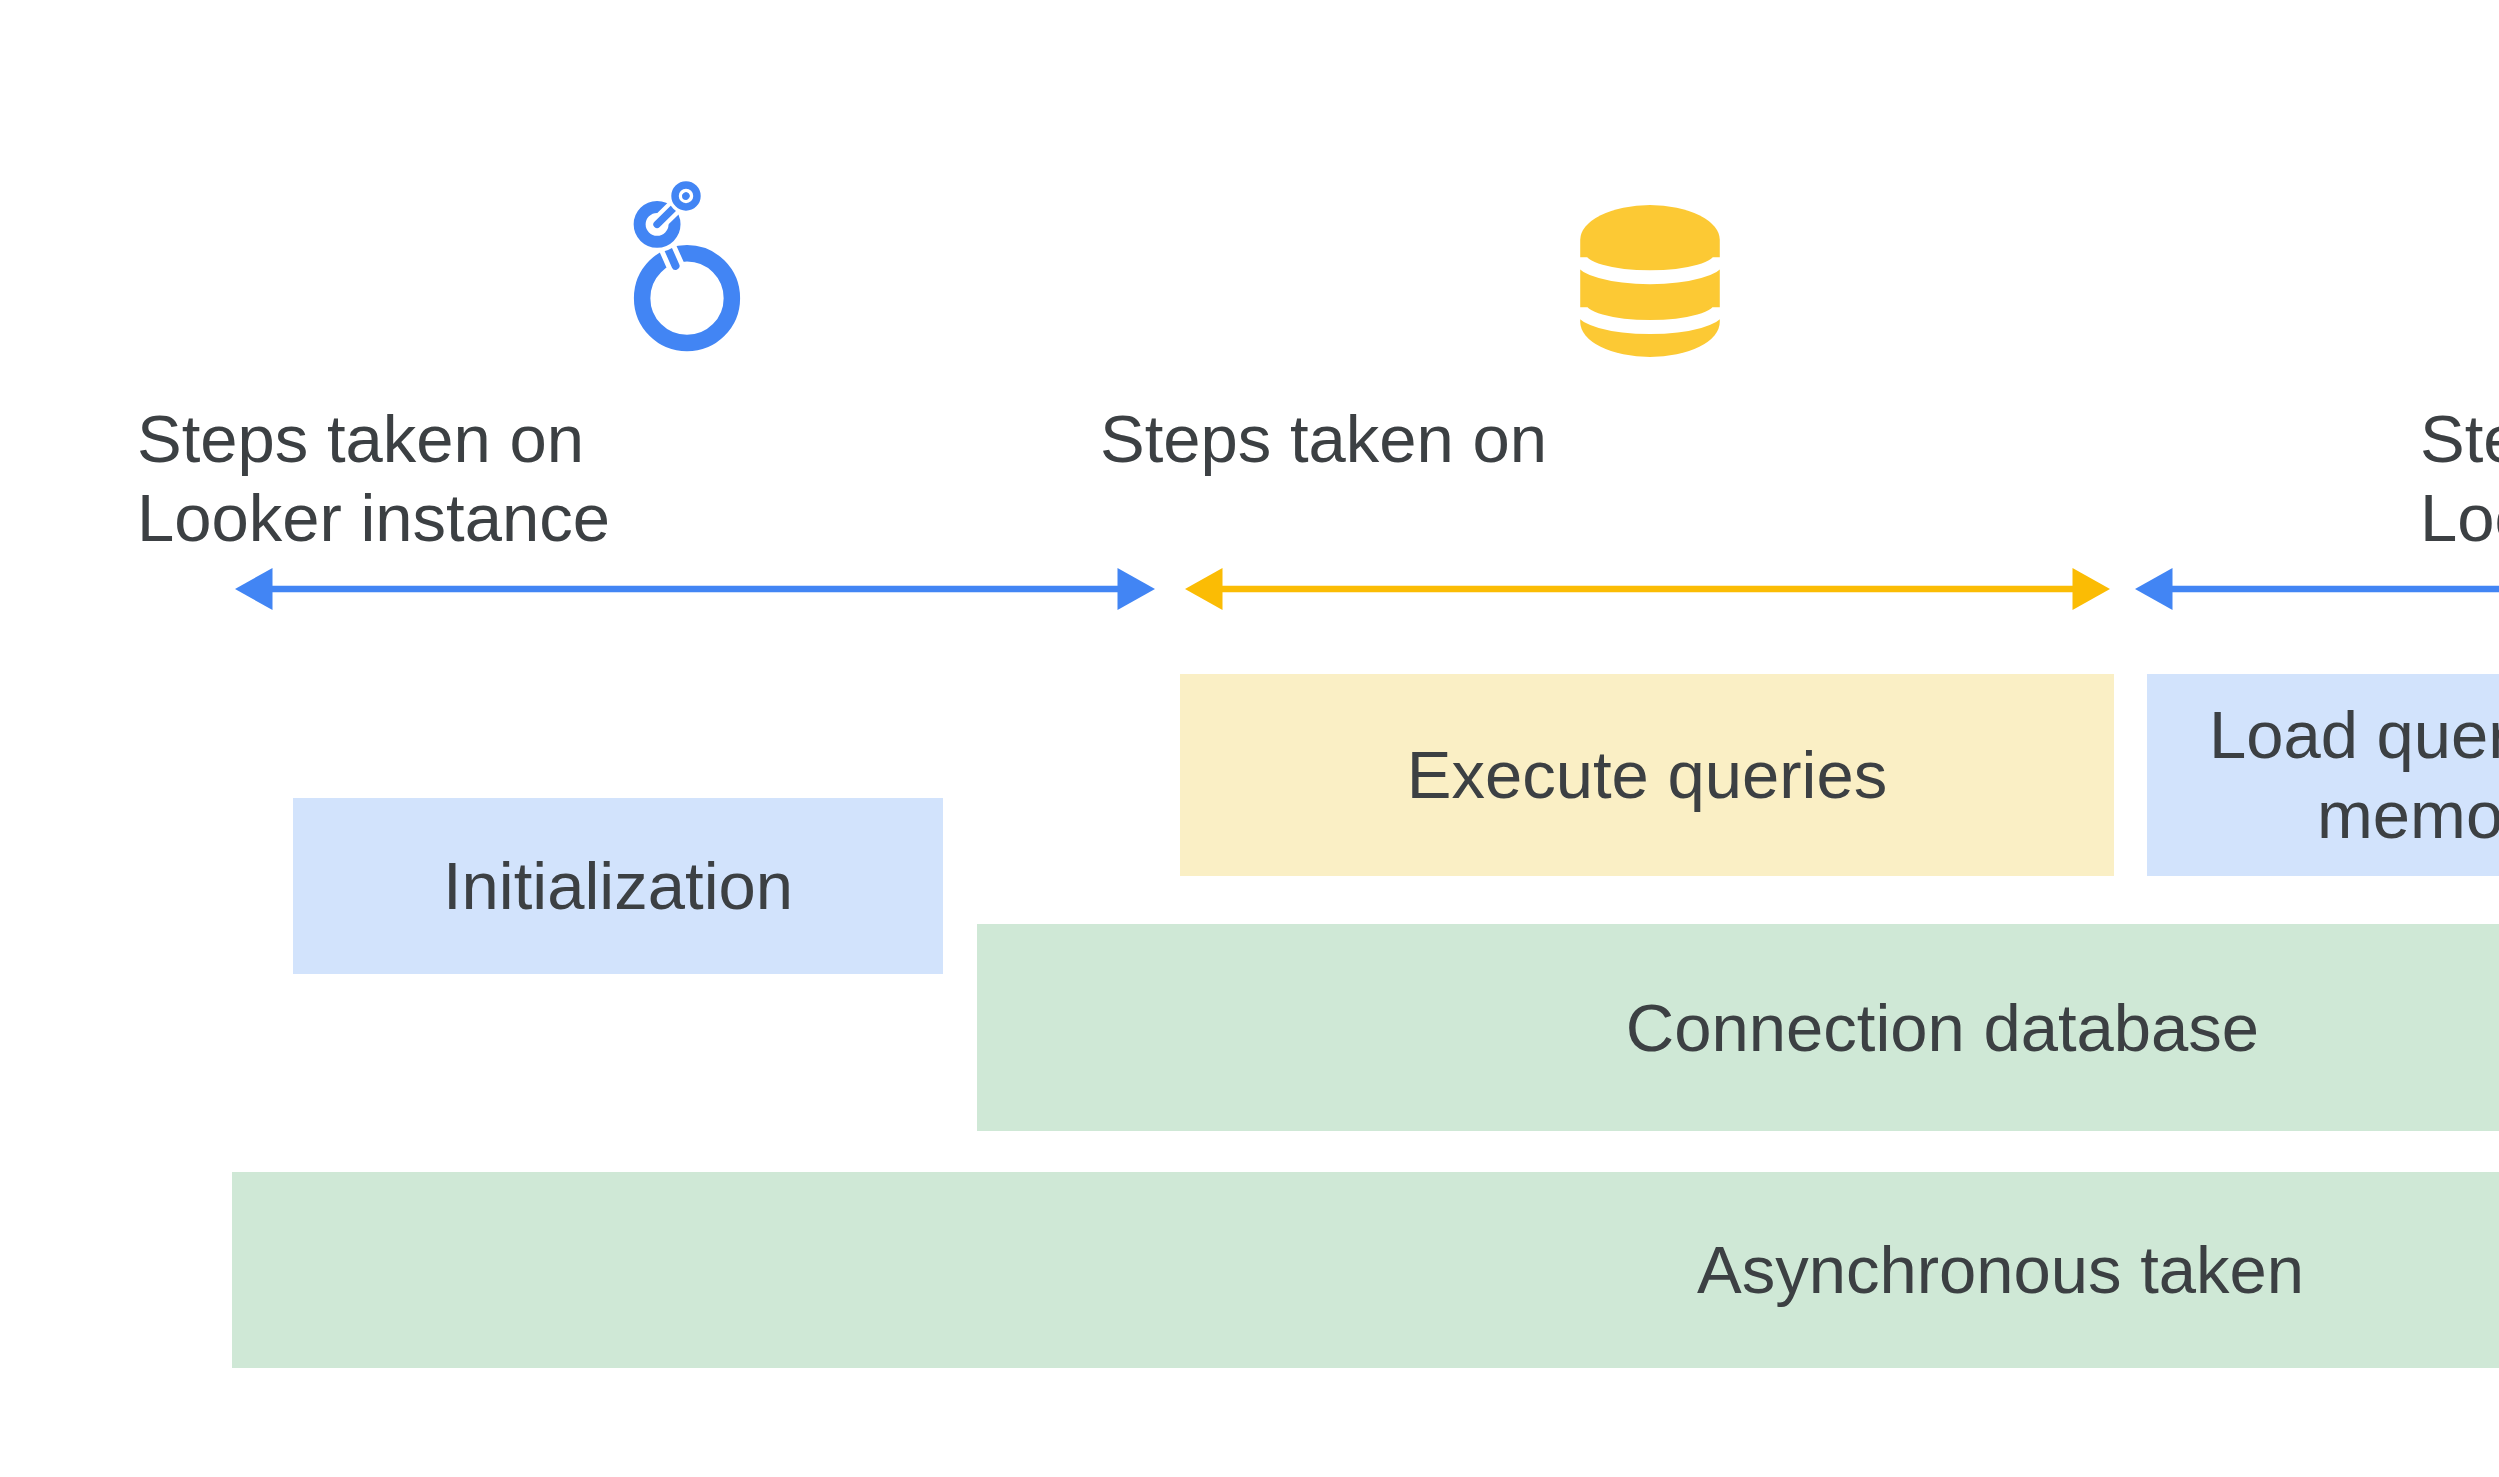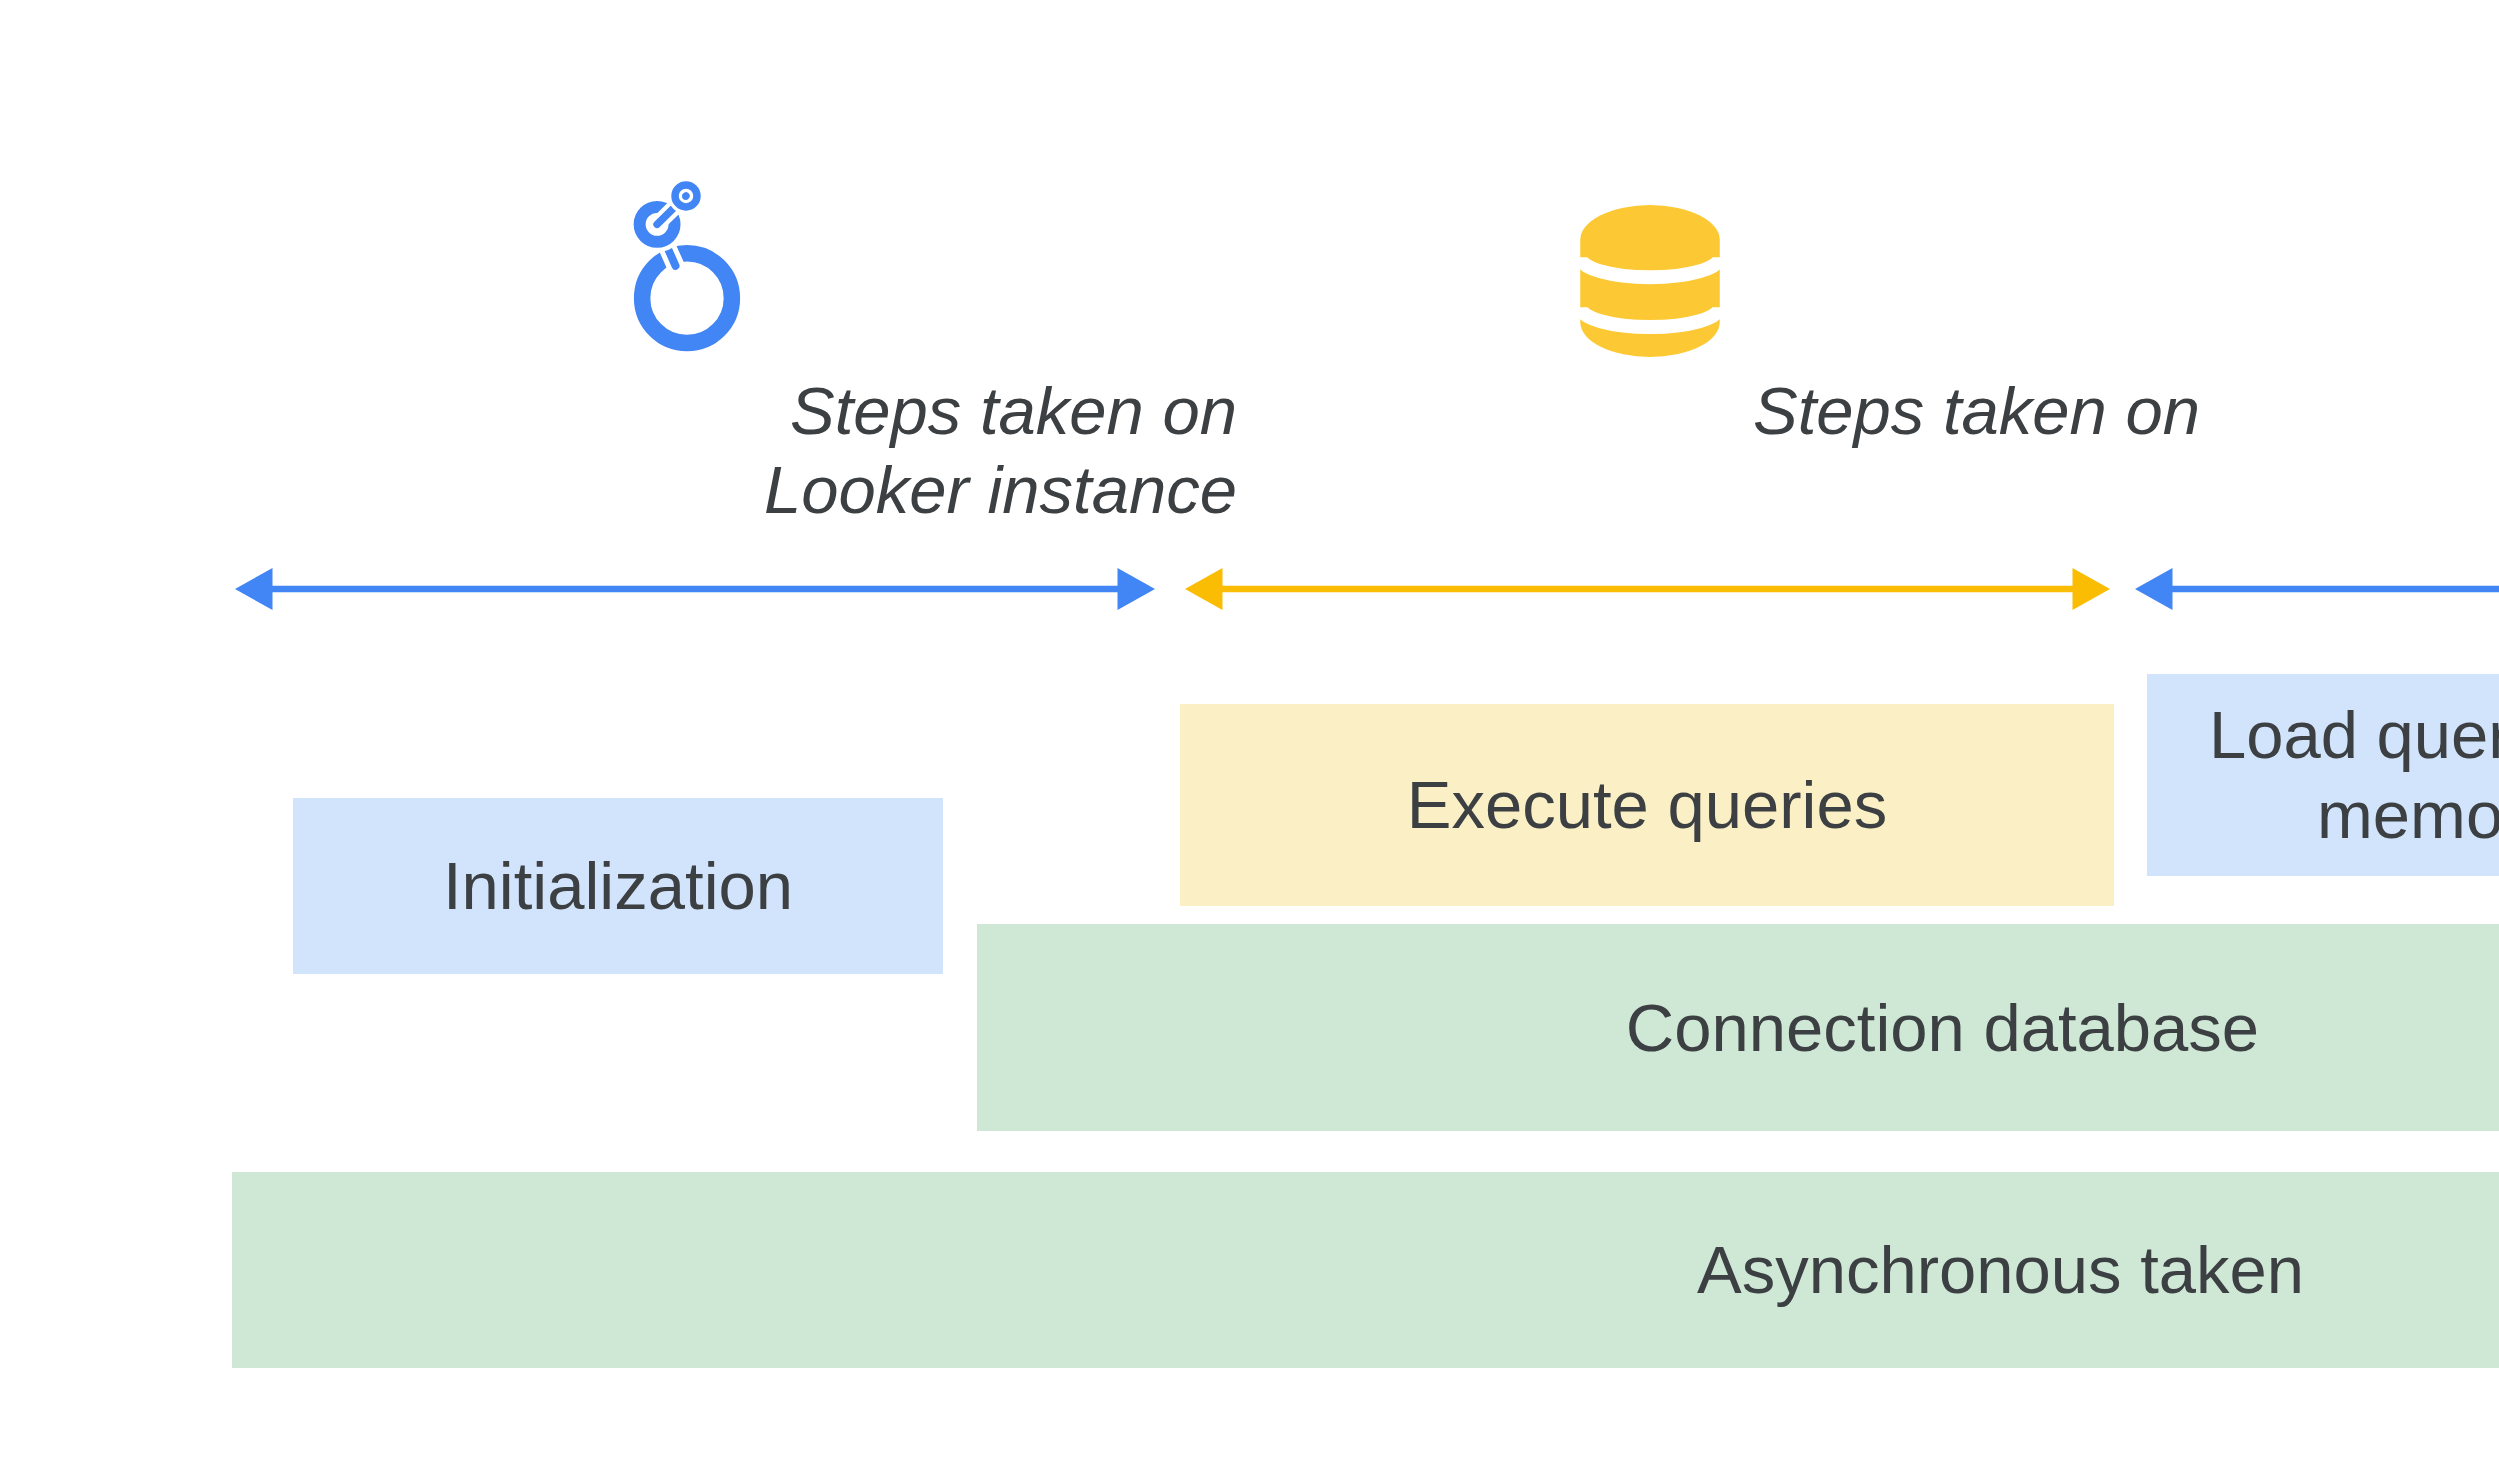--- a/index.html
+++ b/index.html
@@ -14,27 +14,26 @@
     background: #ffffff;
     font-family: "Liberation Sans", sans-serif;
     color: #3C4043;
     overflow: hidden;
   }
   .abs { position: absolute; }
 
   
   .section-label {
     position: absolute;
-    top: 371px;
+    top: 399px;
     width: 1100px;
-    text-align: right;
+    text-align: left;
     font-size: 67px;
     line-height: 79px;
     color: #3C4043;
-    font-style: italic;
   }
   .section-label div { white-space: nowrap; }
 
   
   .arrow-svg { position: absolute; top: 564px; height: 50px; }
 
   
   .box {
     position: absolute;
     display: flex;
@@ -42,21 +41,21 @@
     justify-content: center;
     text-align: center;
     font-size: 67px;
     line-height: 80px;
     color: #3C4043;
   }
   .box-lightblue  { background: #D2E3FC; }
   .box-lightyellow{ background: #FAEFC5; }
   .box-lightgreen { background: #CFE8D6; }
 
-  .box-execute       { left: 1180px; top: 674px; width: 934px; height: 202px; margin-top: 30px; }
+  .box-execute       { left: 1180px; top: 674px; width: 934px; height: 202px; }
   .box-load          { left: 2147px; top: 674px; width: 582px; height: 202px; padding: 0 30px; box-sizing: border-box; }
   .box-initialization{ left:  293px; top: 798px; width: 650px; height: 176px; }
   .box-connection    { left: 977px; top: 924px; width: 1931px; height: 207px; }
   .box-async         { left:  232px; top: 1172px; width: 3537px; height: 196px; }
 </style>
 </head>
 <body>
 
 <div class="canvas">
 

